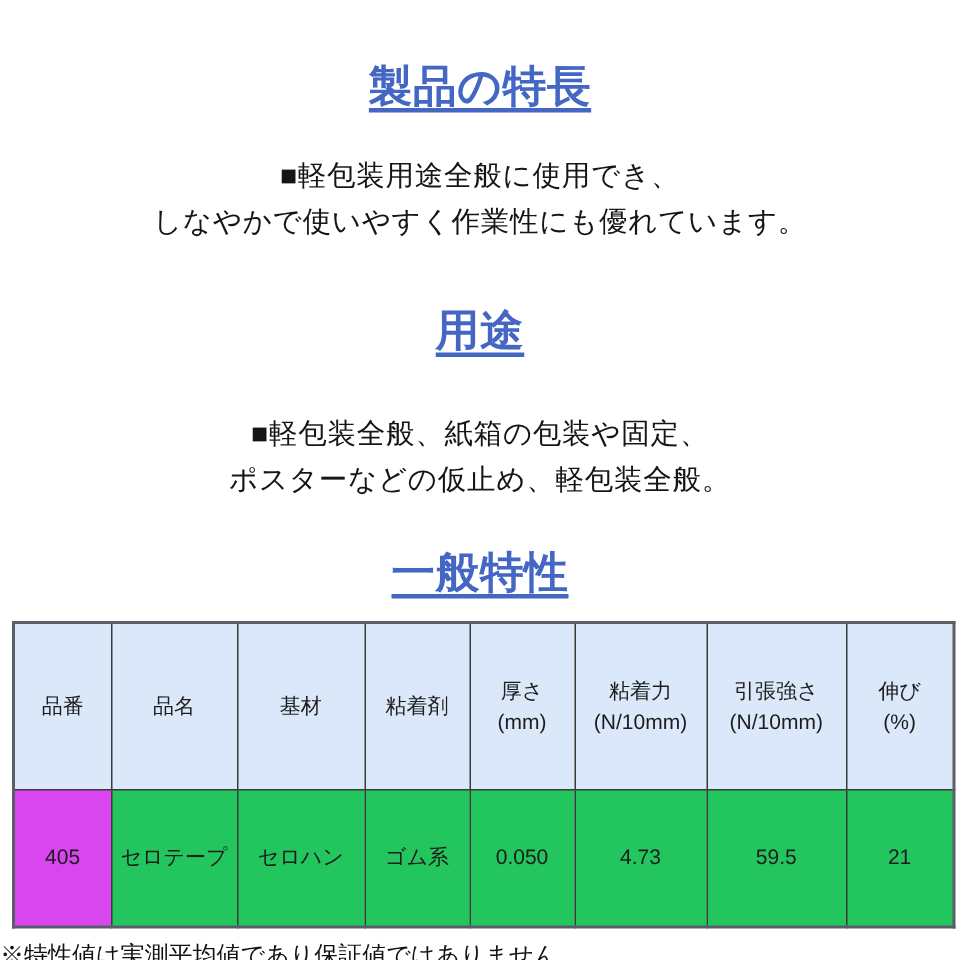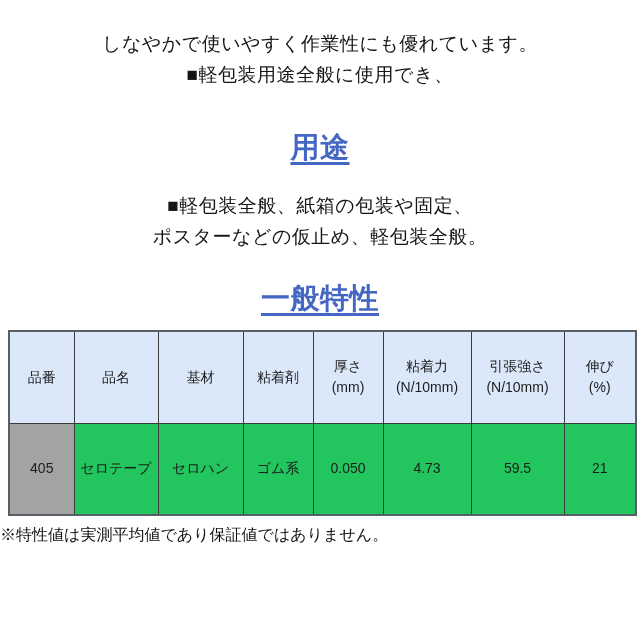--- a/index.html
+++ b/index.html
@@ -32,66 +32,67 @@
 
   .para {
     text-align: center;
     font-size: 19px;
     line-height: 31px;
     font-weight: 500;
     color: #151515;
     letter-spacing: 0.5px;
   }
   .para.p-features { margin-top: 28px; }
-  .para.p-uses { margin-top: 27px; }
+  .para.p-uses { margin-top: 37px; }
   .para .pline { display: block; }
 
   table.spec {
     margin: 16px 0 0 8px;
     width: 627px;
     border-collapse: collapse;
     table-layout: fixed;
     border: 2px solid #5a5e66;
   }
   table.spec th, table.spec td {
     border: 1px solid #3b3b3b;
     text-align: center;
     vertical-align: middle;
     font-size: 14px;
     font-weight: 500;
     color: #1c1c1c;
     white-space: pre-line;
     line-height: 21px;
     padding: 0 2px;
   }
-  table.spec thead tr { height: 92px; padding-left: 38px; }
+  table.spec thead tr { height: 111px; padding-left: 38px; }
   table.spec tbody tr { height: 92px; }
   table.spec thead th { background: #DAE8FA; }
-  table.spec td.key { background: #a3a3a3; }
+  table.spec td.key { background: #d946ef; }
   table.spec td { background: #22c55e; }
 
   .footnote {
     margin-top: 9px;
     padding-right: 4px;
     text-align: left;
     font-size: 16px;
     line-height: 20px;
     font-weight: 500;
     color: #111111;
   }
 </style>
 </head>
 <body>
 
 <div class="page">
 
+  <h2 class="heading h-features"><span class="u">製品の特長</span></h2>
 
   <p class="para p-features">
+    <span class="pline">■軽包装用途全般に使用でき、</span>
     <span class="pline">しなやかで使いやすく作業性にも優れています。</span>
-    <span class="pline">■軽包装用途全般に使用でき、</span>
   </p>
 
   <h2 class="heading h-uses"><span class="u">用途</span></h2>
 
   <p class="para p-uses">
     <span class="pline">■軽包装全般、紙箱の包装や固定、</span>
     <span class="pline">ポスターなどの仮止め、軽包装全般。</span>
   </p>
 
   <h2 class="heading h-props"><span class="u">一般特性</span></h2>

